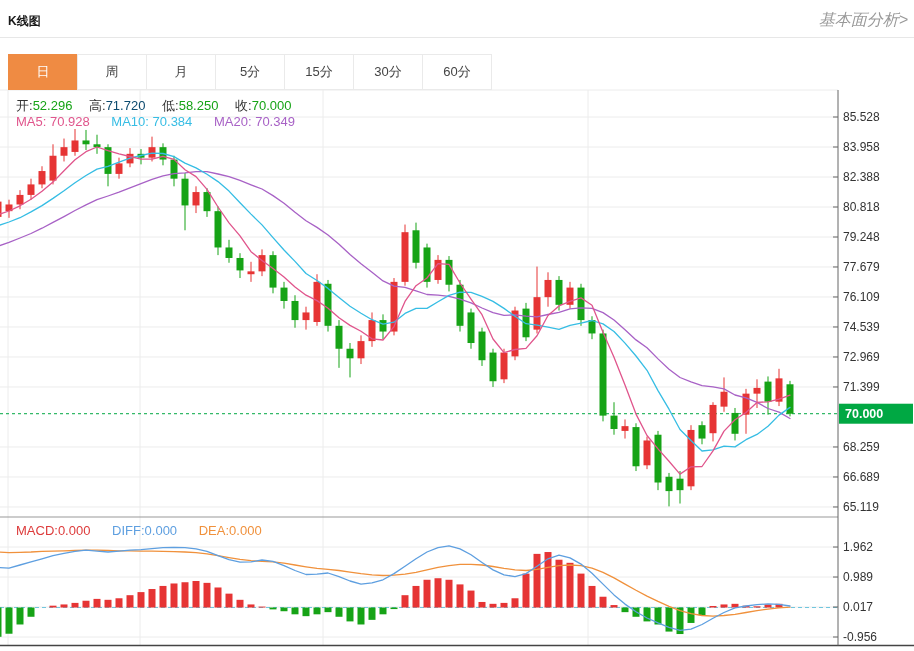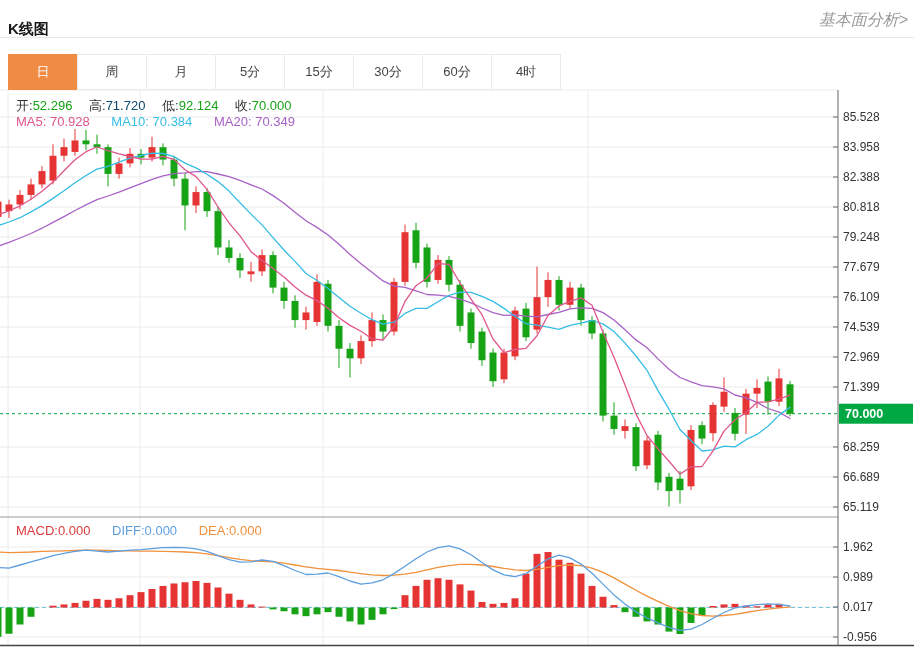--- a/index.html
+++ b/index.html
@@ -1,18 +1,18 @@
 <!DOCTYPE html>
 <html><head>
 <meta charset="utf-8">
 <style>
   html,body{margin:0;padding:0;background:#fff;}
   body{width:914px;height:651px;position:relative;overflow:hidden;
        font-family:"Liberation Sans","DejaVu Sans",sans-serif;}
-  .page-title{position:absolute;left:8px;top:20px;font-size:15px;font-weight:bold;color:#1a1a1a;}
+  .page-title{position:absolute;left:8px;top:13px;font-size:12px;font-weight:bold;color:#1a1a1a;}
   .analysis-link{position:absolute;right:6px;top:10px;font-size:16px;color:#999;cursor:pointer;font-style:italic;}
   .header-divider{position:absolute;left:0;top:37px;width:914px;border-top:1px solid #e7e7e7;}
   .tabs{position:absolute;left:8px;top:54px;display:flex;z-index:3;}
   .tab{width:68px;height:34px;line-height:34px;text-align:center;font-size:13px;color:#444;
        background:#fff;border:1px solid #eaeaea;margin-left:-1px;cursor:pointer;box-sizing:content-box;}
   .tab:first-child{margin-left:0;}
   .tab.active{color:#fff;}
   .legend{position:absolute;font-size:13px;z-index:2;white-space:nowrap;}
   .legend-ohlc{left:16px;top:97px;}
   .legend-ma{left:16px;top:114px;}
@@ -30,21 +30,20 @@
 <div class="header-divider"></div>
 
 <div class="tabs">
     <div class="tab active" style="background: rgb(239, 139, 67); border-color: rgb(239, 139, 67);">日</div>
     <div class="tab">周</div>
     <div class="tab">月</div>
     <div class="tab">5分</div>
     <div class="tab">15分</div>
     <div class="tab">30分</div>
     <div class="tab">60分</div>
-    <div class="tab">4时</div>
   </div>
 
 <svg id="chart" width="914" height="651">
     <g>
       <line x1="0" y1="90" x2="838" y2="90" stroke="#ececec" stroke-width="1"></line>
       <line x1="0" y1="117" x2="838" y2="117" stroke="#ececec" stroke-width="1"></line>
       <line x1="0" y1="147.00000000000014" x2="838" y2="147.00000000000014" stroke="#ececec" stroke-width="1"></line>
       <line x1="0" y1="177" x2="838" y2="177" stroke="#ececec" stroke-width="1"></line>
       <line x1="0" y1="207.00000000000014" x2="838" y2="207.00000000000014" stroke="#ececec" stroke-width="1"></line>
       <line x1="0" y1="237" x2="838" y2="237" stroke="#ececec" stroke-width="1"></line>
@@ -340,21 +339,21 @@
     </g>
     <g>
       <rect x="839" y="403.7133757961784" width="74" height="20" fill="#00a843"></rect>
       <text x="845" y="418.2133757961784" fill="#ffffff" font-size="12.5" font-family="&quot;Liberation Sans&quot;,&quot;DejaVu Sans&quot;,sans-serif" font-weight="bold">70.000</text>
     </g>
   </svg>
 
 <div class="legend legend-ohlc">
   <span class="pair"><span class="lbl">开:</span><span class="val" style="color: rgb(22, 163, 22);">52.296</span></span>
   <span class="pair"><span class="lbl">高:</span><span class="val" style="color: #0c4a6e;">71.720</span></span>
-  <span class="pair"><span class="lbl">低:</span><span class="val" style="color: rgb(22, 163, 22);">92.124</span></span>
+  <span class="pair"><span class="lbl">低:</span><span class="val" style="color: rgb(22, 163, 22);">58.250</span></span>
   <span class="pair"><span class="lbl">收:</span><span class="val" style="color: rgb(22, 163, 22);">70.000</span></span>
 </div>
 
 <div class="legend legend-ma">
   <span class="item" style="color: rgb(224, 85, 140);"><span>MA5:</span> <span>70.928</span></span>
   <span class="item" style="color: rgb(54, 189, 228);"><span>MA10:</span> <span>70.384</span></span>
   <span class="item" style="color: rgb(168, 98, 198);"><span>MA20:</span> <span>70.349</span></span>
 </div>
 
 <div class="legend legend-macd">

